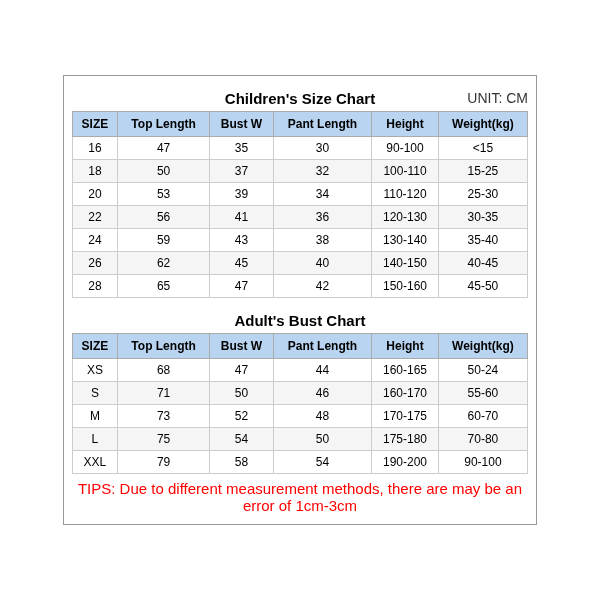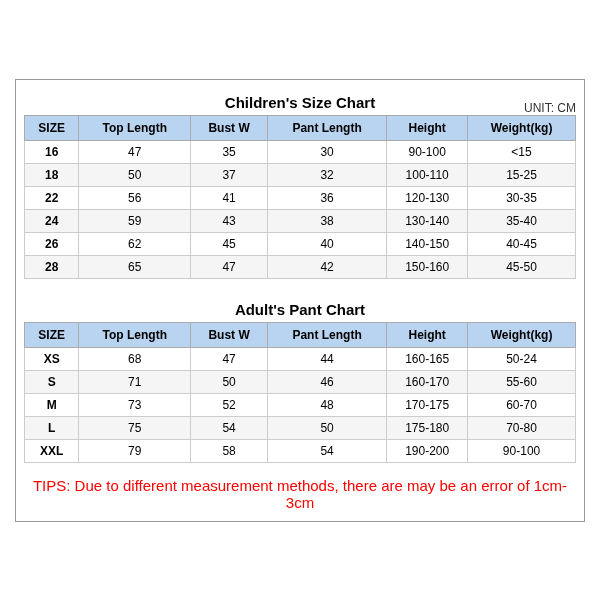--- a/index.html
+++ b/index.html
@@ -7,43 +7,43 @@
       width: 600px;
       height: 600px;
       background: #fff;
       font-family: Arial, sans-serif;
       font-size: 12px;
       display: flex;
       align-items: center;
       justify-content: center;
     }
     .container {
-      width: 570px;
+      width: 474px;
       border: 1px solid #999;
       padding: 8px;
     }
     .section-title {
       text-align: center;
       font-weight: bold;
       font-size: 15px;
       padding: 6px 0 4px 0;
       position: relative;
     }
     .unit-label {
       position: absolute;
       right: 0;
-      top: 13px;
-      font-size: 12px;
+      top: 6px;
+      font-size: 14px;
       font-weight: normal;
       color: #333;
     }
     table {
       width: 100%;
       border-collapse: collapse;
-      margin-bottom: 8px;
+      margin-bottom: 0;
     }
     thead tr {
       background-color: #b8d4f0;
     }
     thead th {
       border: 1px solid #aaa;
       padding: 5px 4px;
       text-align: center;
       font-weight: bold;
       font-size: 12px;
@@ -54,21 +54,21 @@
     tbody tr:nth-child(even) {
       background-color: #f5f5f5;
     }
     tbody td {
       border: 1px solid #ccc;
       padding: 4px 4px;
       text-align: center;
       font-size: 12px;
     }
     tbody td:first-child {
-      font-weight: bold;
+      font-weight: normal;
     }
     .tips {
       text-align: center;
       font-size: 15px;
       color: red;
       padding: 6px 0 2px 0;
     }
     .section-gap {
       height: 8px;
     }
@@ -105,20 +105,28 @@
         </tr>
         <tr>
           <td>18</td>
           <td>50</td>
           <td>37</td>
           <td>32</td>
           <td>100-110</td>
           <td>15-25</td>
         </tr>
         <tr>
+          <td>20</td>
+          <td>53</td>
+          <td>39</td>
+          <td>34</td>
+          <td>110-120</td>
+          <td>25-30</td>
+        </tr>
+        <tr>
           <td>22</td>
           <td>56</td>
           <td>41</td>
           <td>36</td>
           <td>120-130</td>
           <td>30-35</td>
         </tr>
         <tr>
           <td>24</td>
           <td>59</td>
@@ -142,21 +150,21 @@
           <td>42</td>
           <td>150-160</td>
           <td>45-50</td>
         </tr>
       </tbody>
   </table>
 
   <div class="section-gap"></div>
 
   <div class="section-title">
-    <span>Adult's Pant Chart</span>
+    <span>Adult's Bust Chart</span>
   </div>
 
   <table>
     <thead>
       <tr>
         <th>SIZE</th>
         <th>Top Length</th>
         <th>Bust W</th>
         <th>Pant Length</th>
         <th>Height</th>

